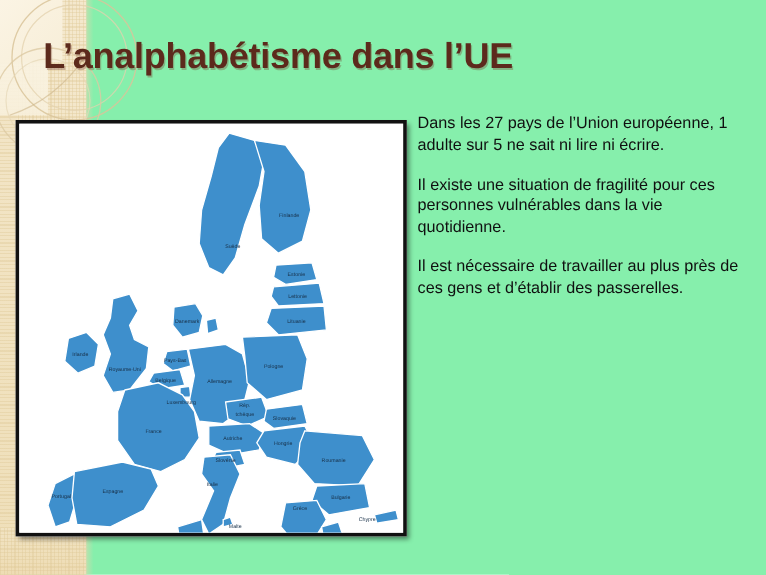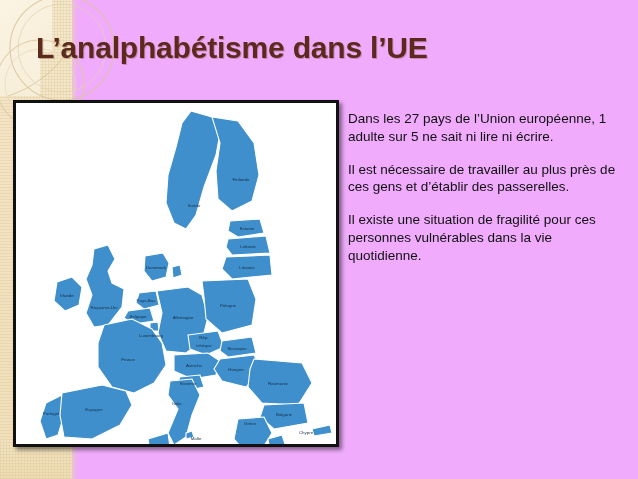--- a/index.html
+++ b/index.html
@@ -4,21 +4,21 @@
 <style>
   html,body{margin:0;padding:0;}
   body{
     width:638px;height:479px;overflow:hidden;
     background:#ffffff;
     font-family:"Liberation Sans", sans-serif;
     position:relative;
   }
 
   
-  #slide{position:absolute;inset:0;background:#f0abfc;}
+  #slide{position:absolute;inset:0;background:#86efac;}
 
   .deco-strip{
     position:absolute;left:0;top:0;width:72px;height:479px;
     background:
       repeating-linear-gradient(0deg, rgba(222,200,150,.38) 0 1px, rgba(255,255,255,0) 1px 3px),
       repeating-linear-gradient(90deg, rgba(222,200,150,.38) 0 1px, rgba(255,255,255,0) 1px 3px),
       linear-gradient(180deg,#f4e8cd 0%,#f2e4c4 55%,#efdfba 100%);
   }
   .deco-strip-narrow{
     position:absolute;left:0;top:0;width:14px;height:479px;
@@ -73,21 +73,20 @@
   .cty-lbl{
     font-family:"Liberation Sans", sans-serif;
     font-size:4.4px;fill:#183048;text-anchor:middle;
     paint-order:stroke;
   }
 
   
   #text-col{
     position:absolute;left:348px;top:94px;width:278px;
     z-index:5;
-    margin-top:16px;
   }
   #text-col p{
     margin:0 0 15px 0;
     font-size:13.5px;
     line-height:1.32;
     color:#101010;
   }
   #text-col p:last-child{margin-bottom:0;}
 </style>
 </head>
@@ -178,17 +177,17 @@
       <text class="cty-lbl" x="78" y="308">Espagne</text>
       <text class="cty-lbl" x="35" y="312">Portugal</text>
       <text class="cty-lbl" x="234" y="322">Grèce</text>
       <text class="cty-lbl" x="180" y="337">Malte</text>
       <text class="cty-lbl" x="290" y="331">Chypre</text>
     </svg>
   </div>
 
   <div id="text-col">
     <p>Dans les 27 pays de l’Union européenne, 1 adulte sur 5 ne sait ni lire ni écrire.</p>
+    <p>Il existe une situation de fragilité pour ces personnes vulnérables dans la vie quotidienne.</p>
     <p>Il est nécessaire de travailler au plus près de ces gens et d’établir des passerelles.</p>
-    <p>Il existe une situation de fragilité pour ces personnes vulnérables dans la vie quotidienne.</p>
   </div>
 
 </div>
 
 </body></html>

